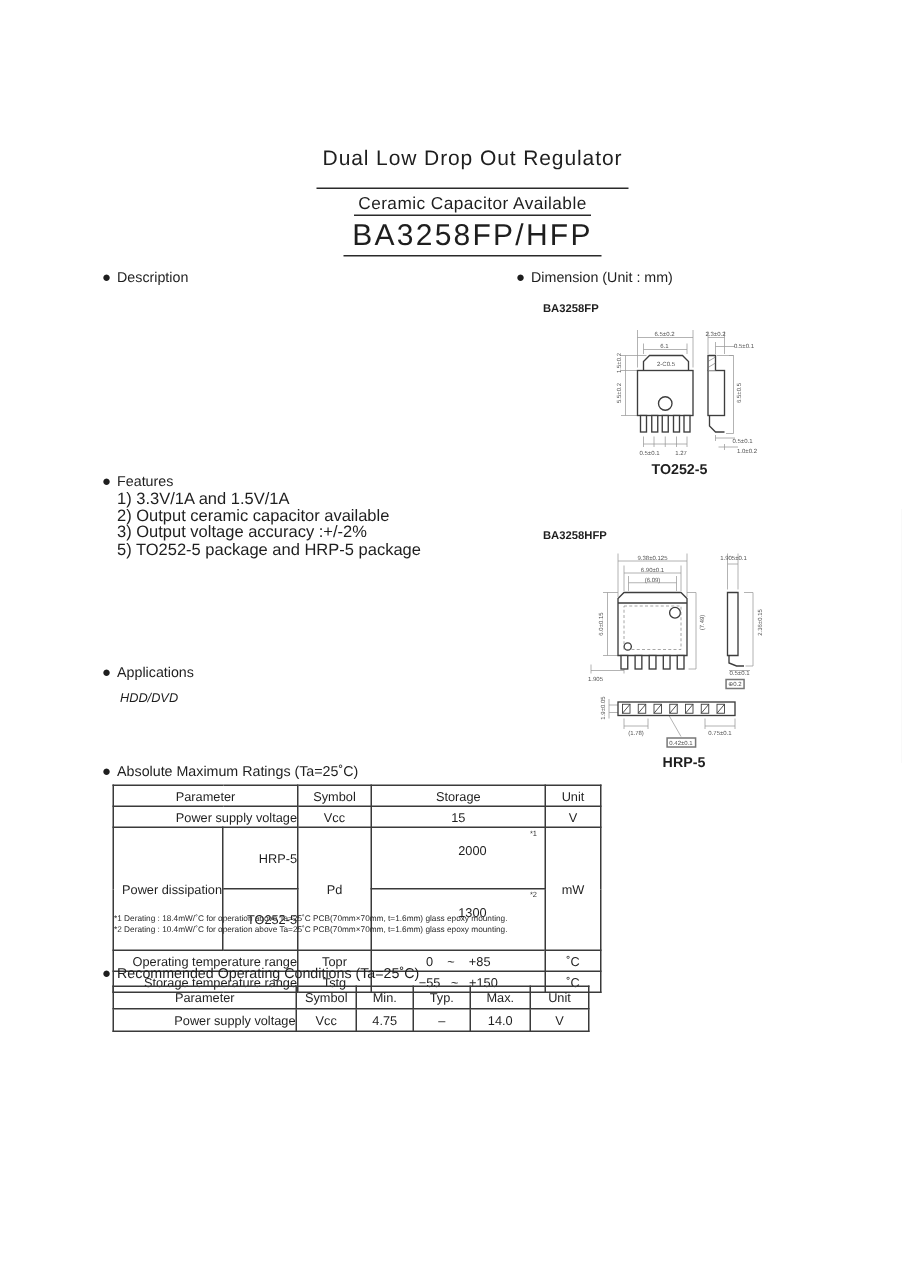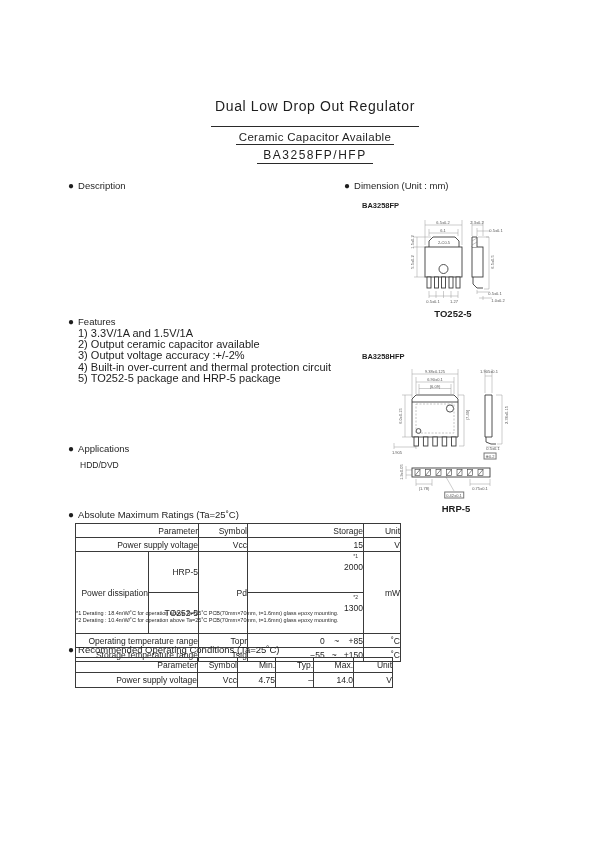--- a/index.html
+++ b/index.html
@@ -3,41 +3,41 @@
 <meta charset="utf-8">
 <style>
   * { margin:0; padding:0; box-sizing:border-box; }
   body { background:#e8e8e8; font-family:"Liberation Sans", sans-serif; }
   .page { position:relative; width:601px; height:850px; background:#ffffff; color:#1e1e1e; overflow:hidden; }
 
   
   .hdr { position:absolute; left:150px; top:97px; width:330px; text-align:center; }
   .hdr .t1 { display:inline-block; font-size:14px; letter-spacing:0.6px; padding:0 4px 12px; border-bottom:1.2px solid #2a2a2a; }
   .hdr .t2 { display:inline-block; font-size:11.5px; letter-spacing:0.3px; padding:0 3px 1px; border-bottom:1.2px solid #2a2a2a; margin-top:1px; }
-  .hdr .t3 { display:inline-block; font-size:12px; letter-spacing:1.5px; padding:0 6px 1px; border-bottom:1.4px solid #2a2a2a; margin-top:2px; }
+  .hdr .t3 { display:inline-block; font-size:20px; letter-spacing:1.5px; padding:0 6px 1px; border-bottom:1.4px solid #2a2a2a; margin-top:2px; }
 
   
   .sec { position:absolute; display:flex; align-items:center; font-size:9.5px; }
   .sec .blt { font-size:10px; margin-right:4px; line-height:1; }
 
-  .plain { position:absolute; font-size:8.5px; }
+  .plain { position:absolute; font-size:8.5px;font-style:italic; }
   .bold-sm { position:absolute; font-size:7.5px; font-weight:bold; }
   .pkg-label { position:absolute; font-size:9.5px; font-weight:bold; text-align:center; }
 
   .feat-list { position:absolute; left:78px; top:328px; font-size:11px; line-height:11.2px; }
 
   
   .drawing { position:absolute; }
   .drawing svg { position:absolute; left:0; top:0; }
   .dim { position:absolute; font-size:4px; color:#555; white-space:nowrap; transform:translate(-50%,-50%); line-height:1; }
   .dim.boxed { border:0.5px solid #777; padding:0.5px 1px; background:#fff; }
 
   
   table { position:absolute; border-collapse:collapse; table-layout:fixed; font-size:8.5px; color:#1e1e1e; }
-  th, td { border:1px solid #3a3a3a; font-weight:normal; text-align:right; padding:0; overflow:hidden; }
+  th, td { border:1px solid #3a3a3a; font-weight:normal; text-align:center; padding:0; overflow:hidden; }
   td.l { text-align:right; padding-left:4px; }
   #amr-table { left:75px; top:523px; width:325px; }
   #amr-table tr.h14 { height:14px; } #amr-table tr.h13 { height:13px; }
   #roc-table { left:75px; top:657px; width:317px; }
   #roc-table tr { height:15px; }
   td.lim { position:relative; white-space:pre; }
   td.lim .note { position:absolute; right:5px; top:1px; font-size:5px; color:#333; }
 
   .footnotes { position:absolute; left:76px; top:610px; font-size:5.5px; line-height:7px; color:#2a2a2a; white-space:nowrap; }
 </style>
@@ -112,21 +112,20 @@
   <div class="pkg-label" style="left:418px; top:308px; width:70px;">TO252-5</div>
 
   <div class="sec" style="left:68px; top:316px;">
     <span class="blt">●</span>
     <span>Features</span>
   </div>
   <div class="feat-list">
     <div>1) 3.3V/1A and 1.5V/1A</div>
     <div>2) Output ceramic capacitor available</div>
     <div>3) Output voltage accuracy :+/-2%</div>
-    <div>4) Built-in over-current and thermal protection circuit</div>
     <div>5) TO252-5 package and HRP-5 package</div>
   </div>
 
   <div class="bold-sm" style="left:362px; top:352px;">BA3258HFP</div>
 
   <div class="drawing" style="left:380px; top:365px; width:180px; height:145px;">
     <svg width="180" height="145" viewBox="0 0 180 145">
       <g stroke="#9a9a9a" stroke-width="0.5" fill="none">
         <path d="M32,4 V33 M78,4 V33 M32,9 H78"></path>
         <path d="M36,12 V29 M74,12 V29 M36,17 H74"></path>

